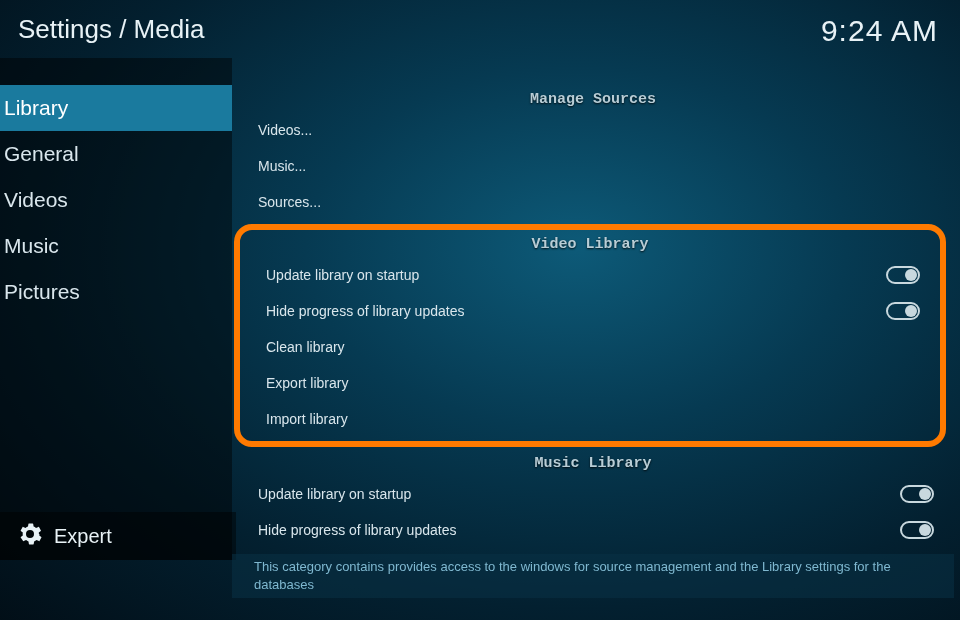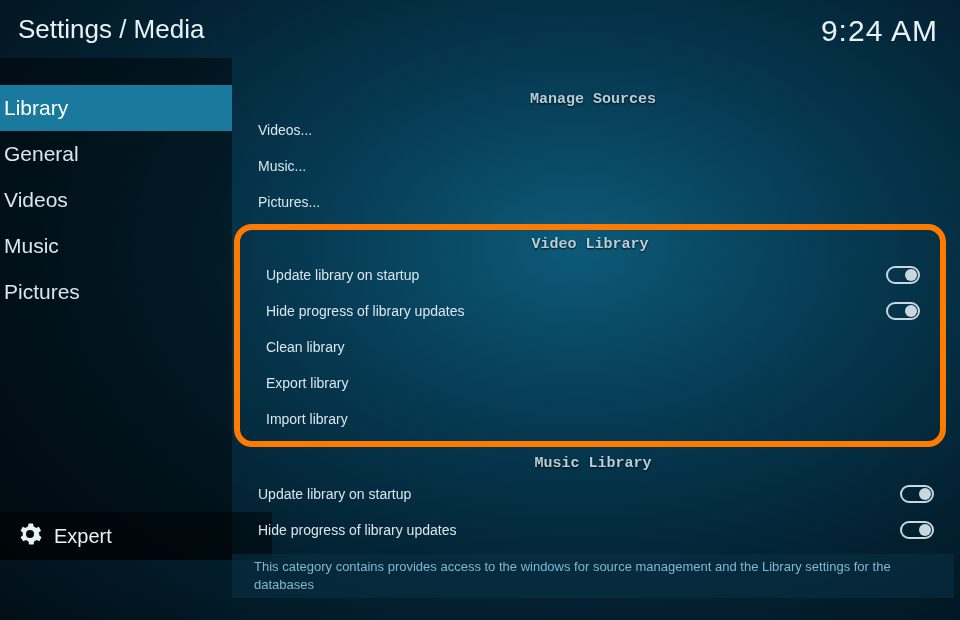--- a/index.html
+++ b/index.html
@@ -53,21 +53,21 @@
     cursor: pointer;
   }
   .sidebar-item.selected {
     background: #1a7a9e;
     color: #ffffff;
   }
   .level-row {
     position: absolute;
     left: 0;
     bottom: 60px;
-    width: 272px;
+    width: 236px;
     height: 48px;
     display: flex;
     align-items: center;
     padding-left: 18px;
     gap: 12px;
     background: rgba(0,0,0,0.45);
   }
   .gear-icon svg { width: 24px; height: 24px; fill: #e8f2f6; }
   .level-text { font-size: 20px; color: #e8f2f6; }
   .content {
@@ -166,21 +166,21 @@
 
 <div class="content" id="content">
     <div class="section-header">Manage Sources</div>
     <div class="row">
       <span>Videos...</span>
     </div>
     <div class="row">
       <span>Music...</span>
     </div>
     <div class="row">
-      <span>Pictures...</span>
+      <span>Sources...</span>
     </div>
     <div class="highlight-box">
       <div class="section-header">Video Library</div>
       <div class="row">
         <span>Update library on startup</span>
         <div class="toggle"></div>
       </div>
       <div class="row">
         <span>Hide progress of library updates</span>
         <div class="toggle"></div>

